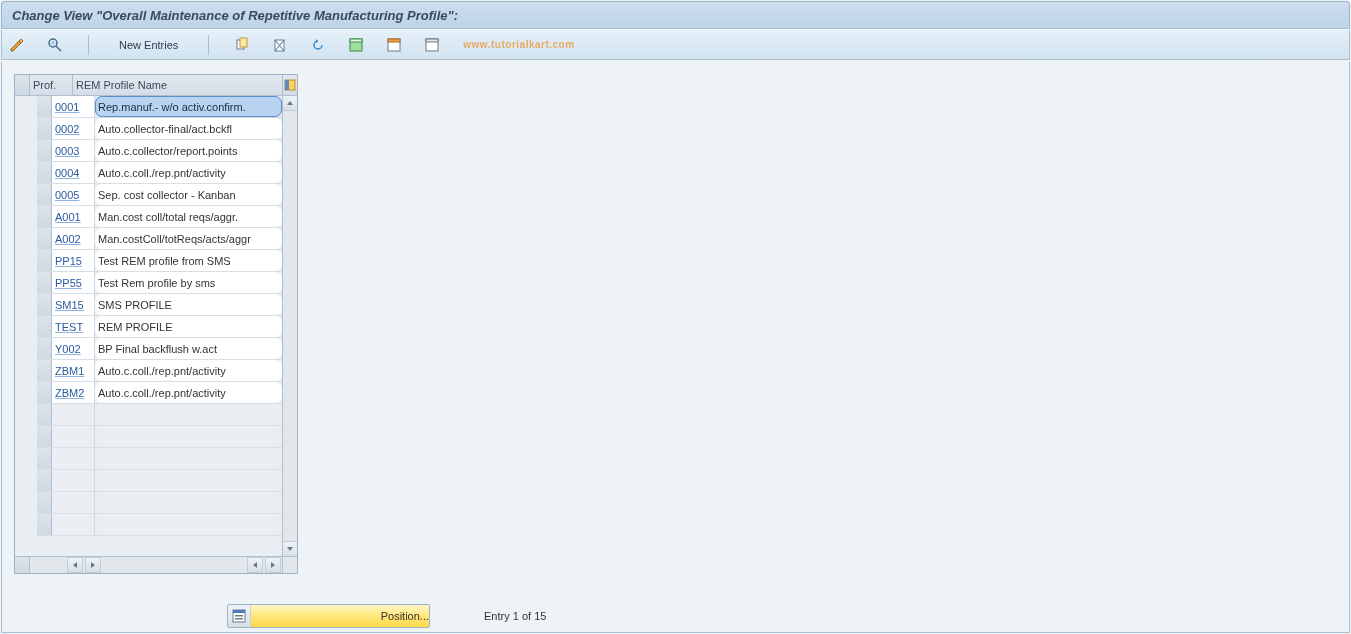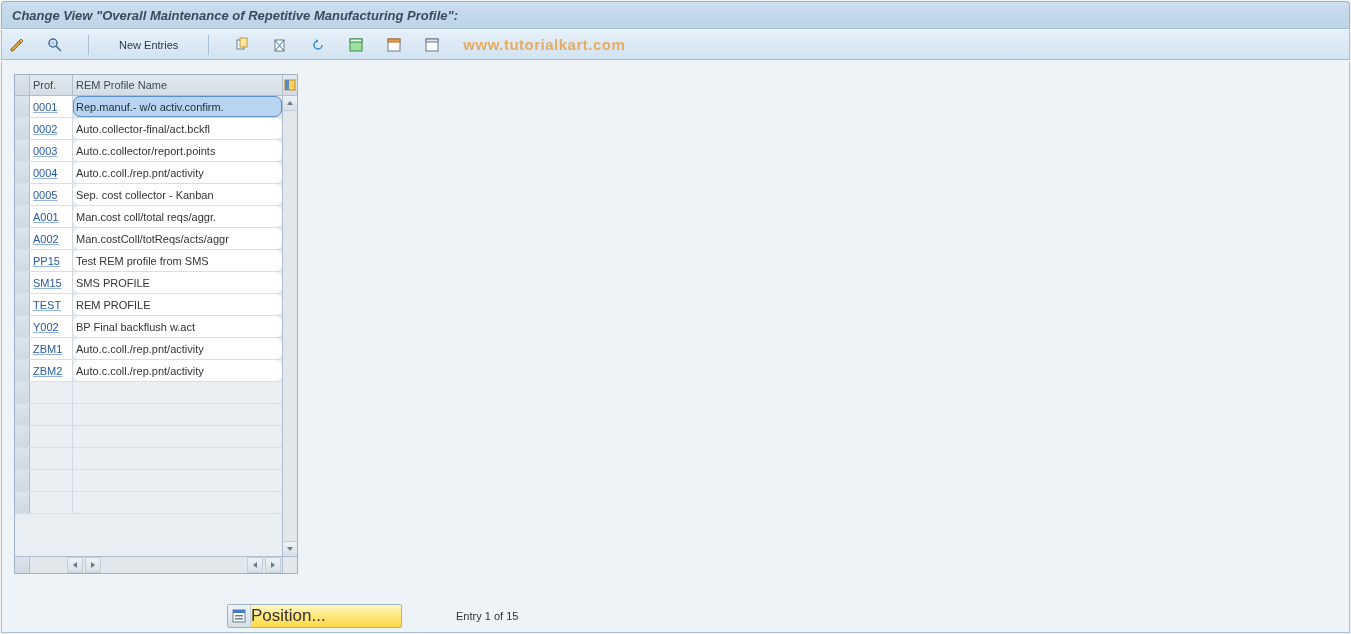--- a/index.html
+++ b/index.html
@@ -55,21 +55,21 @@
     background: #a7c0d4;
     margin: 0 4px;
   }
   .new-entries {
     color: #2a3b4c;
     font-size: 11px;
     padding: 0 6px;
   }
   .watermark {
     color: #e8a24a;
-    font-size: 15px;
+    font-size: 10px;
     font-weight: bold;
     letter-spacing: 0.5px;
     margin-left: 2px;
     opacity: 0.85;
   }
   .content-area {
     position: absolute;
     top: 62px;
     left: 1px;
     right: 1px;
@@ -124,20 +124,21 @@
     overflow:hidden;
   }
   .rows-col {
     flex:1;
     overflow:hidden;
   }
   .row {
     display:flex;
     height: 21px;
     border-bottom: 1px solid #d6dee6;
+    margin-left: 22px;
   }
   .row .sel {
     width:14px;
     background: linear-gradient(#dce4eb,#cfd9e2);
     border-right:1px solid #b0bfcf;
   }
   .row .prof {
     width:36px;
     border-right:1px solid #cfd9e2;
     display:flex; align-items:center; padding:0 3px;
@@ -227,24 +228,24 @@
     overflow:hidden;
     cursor:pointer;
   }
   .position-btn .ico {
     width:22px; height:22px;
     display:flex; align-items:center; justify-content:center;
     background:linear-gradient(#eef3f7,#d7dfe6);
     border-right:1px solid #c5cfd9;
   }
   .position-btn .lbl {
-    width:150px;
-    text-align:left;
+    width:178px;
+    text-align:right;
     color:#333;
-    font-size:17px;
+    font-size:11px;
   }
   .entry-status { color:#333; font-size:11px; margin-left:38px; }
 </style>
 </head>
 <body>
 
 <div class="title-bar">Change View "Overall Maintenance of Repetitive Manufacturing Profile":</div>
 
 <div class="toolbar">
   <span class="tb-icon">
@@ -354,20 +355,25 @@
             <div class="prof">A002</div>
             <div class="name">Man.costColl/totReqs/acts/aggr</div>
           </div>
           <div class="row">
             <div class="sel"></div>
             <div class="prof">PP15</div>
             <div class="name">Test REM profile from SMS</div>
           </div>
           <div class="row">
             <div class="sel"></div>
+            <div class="prof">PP55</div>
+            <div class="name">Test Rem profile by sms</div>
+          </div>
+          <div class="row">
+            <div class="sel"></div>
             <div class="prof">SM15</div>
             <div class="name">SMS PROFILE</div>
           </div>
           <div class="row">
             <div class="sel"></div>
             <div class="prof">TEST</div>
             <div class="name">REM PROFILE</div>
           </div>
           <div class="row">
             <div class="sel"></div>

